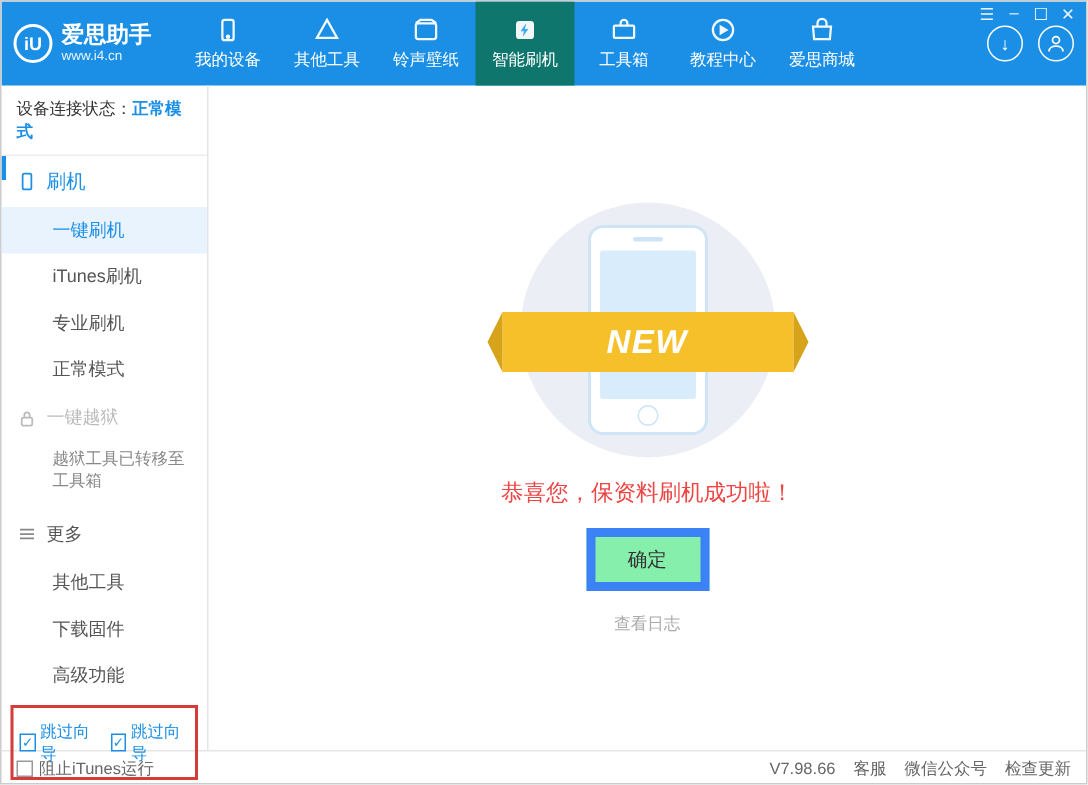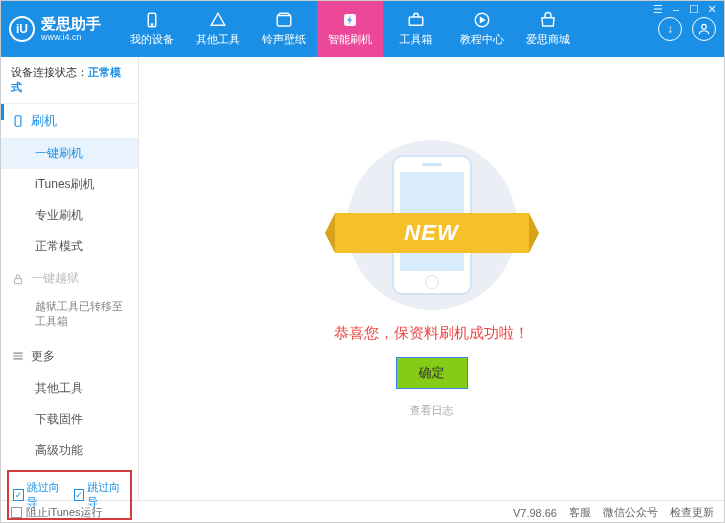--- a/index.html
+++ b/index.html
@@ -5,21 +5,21 @@
 * { margin: 0; padding: 0; box-sizing: border-box; font-family: "Microsoft YaHei", sans-serif; }
 body { width: 725px; height: 523px; background: #fff; font-size: 12px; color: #333; overflow: hidden; border: 1px solid #ccc; }
 
 .header { height: 56px; background: #1b8fe6; display: flex; align-items: center; padding: 0 8px; color: #fff; }
 .logo { display: flex; align-items: center; margin-right: 18px; }
 .logo-icon { width: 26px; height: 26px; border: 2px solid #fff; border-radius: 50%; display: flex; align-items: center; justify-content: center; font-weight: bold; margin-right: 6px; font-size: 12px; }
 .brand-title { font-size: 15px; font-weight: bold; line-height: 1.05; }
 .brand-sub { font-size: 9px; opacity: .9; }
 .nav { display: flex; height: 56px; flex: 1; }
 .nav-item { width: 66px; display: flex; flex-direction: column; align-items: center; justify-content: center; gap: 3px; cursor: pointer; }
-.nav-item.active { background: #ec4899; }
+.nav-item.active { background: #0f766e; }
 .nav-icon { width: 18px; height: 18px; opacity: .95; }
 .nav-label { font-size: 11px; }
 .header-right { display: flex; align-items: center; gap: 10px; }
 .win-ctrls { position: absolute; top: 2px; right: 6px; display: flex; gap: 4px; font-size: 11px; color: #fff; opacity: .9; }
 .win-btn { width: 14px; height: 14px; display: flex; align-items: center; justify-content: center; cursor: pointer; }
 .circ-btn { width: 24px; height: 24px; border: 1.5px solid #fff; border-radius: 50%; display: flex; align-items: center; justify-content: center; cursor: pointer; }
 
 .body { display: flex; height: calc(523px - 56px - 24px); }
 .sidebar { width: 138px; border-right: 1px solid #e5e5e5; display: flex; flex-direction: column; font-size: 12px; }
 .conn-status { padding: 8px 10px; border-bottom: 1px solid #eee; font-size: 11px; }
@@ -42,21 +42,21 @@
 .phone { width: 80px; height: 140px; background: #fff; border-radius: 10px; border: 2px solid #cfe4f5; position: relative; }
 .phone::before { content:""; position:absolute; top:6px; left:50%; transform:translateX(-50%); width:20px; height:3px; background:#cfe4f5; border-radius:2px; }
 .phone::after { content:""; position:absolute; bottom:4px; left:50%; transform:translateX(-50%); width:12px; height:12px; border-radius:50%; border:1.5px solid #cfe4f5; }
 .phone-screen { position:absolute; top:15px; left:6px; right:6px; bottom:22px; background:#d8ecfb; border-radius:2px; }
 .ribbon { position:absolute; top:50%; left:-12px; right:-12px; height:40px; background:#f6c02b; transform: translateY(-30%); display:flex; align-items:center; justify-content:center; }
 .ribbon::before, .ribbon::after { content:""; position:absolute; width:0; height:0; top:0; }
 .ribbon::before { left:-10px; border-right:10px solid #d6a31a; border-top:20px solid transparent; border-bottom:20px solid transparent;}
 .ribbon::after { right:-10px; border-left:10px solid #d6a31a; border-top:20px solid transparent; border-bottom:20px solid transparent;}
 .ribbon-text { font-size: 22px; font-weight: 900; font-style: italic; color: #fff; letter-spacing: 1px; }
 .success-msg { font-size: 15px; color: #ef4444; }
-.ok-btn { border: 1px solid #3b82f6; padding: 6px 22px; background: #84cc16; cursor: pointer; font-size: 13px; color: #333; }
+.ok-btn { border: 6px solid #3b82f6; padding: 6px 22px; background: #86efac; cursor: pointer; font-size: 13px; color: #333; }
 .log-link { font-size: 11px; color: #aaa; cursor: pointer; }
 
 .footer { height: 24px; border-top: 1px solid #e5e5e5; display: flex; align-items: center; padding: 0 10px; font-size: 11px; color: #666; }
 .footer .left { display: flex; align-items: center; gap: 4px; flex: 1; }
 .footer .right { display: flex; align-items: center; gap: 12px; }
 .chk-sm { width: 11px; height: 11px; border: 1px solid #999; display: inline-block; }
 </style>
 </head>
 <body>
 

